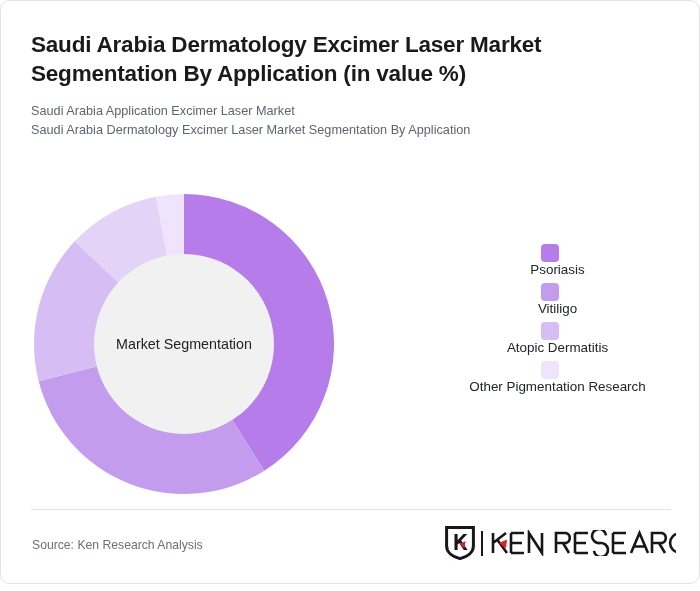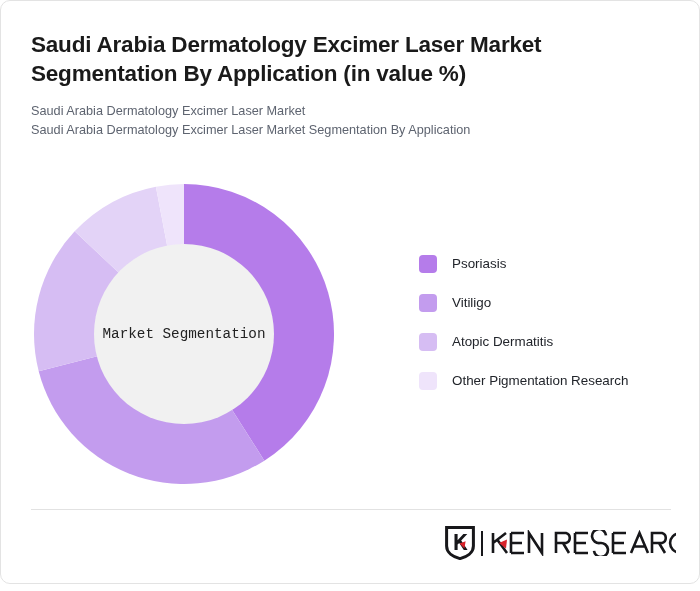--- a/index.html
+++ b/index.html
@@ -42,24 +42,23 @@
   .subtitle {
     font-size: 12.7px;
     color: #5e6470;
     line-height: 1.55;
   }
 
   
   .donut-wrap {
     position: absolute;
     left: 33px;
-    top: 183px;
+    top: 193px;
     width: 300px;
     height: 300px;
-    font-family: Liberation Mono, monospace;
   }
   .donut-svg {
     display: block;
     width: 300px;
     height: 300px;
   }
   .donut-center-label {
     position: absolute;
     left: 0;
     top: 0;
@@ -77,20 +76,21 @@
   .legend {
     position: absolute;
     left: 418px;
     top: 243px;
     width: 262px;
   }
   .legend-item {
     display: flex;
     align-items: center;
     height: 39px;
+    flex-direction: column;
   }
   .legend-swatch {
     width: 18px;
     height: 18px;
     border-radius: 4px;
     flex: 0 0 auto;
   }
   .legend-label {
     margin-left: 15px;
     font-size: 13.4px;
@@ -137,21 +137,21 @@
   }
 </style>
 </head>
 <body>
 
 <div class="page">
 
   <div class="header">
     <h1 class="chart-title">Saudi Arabia Dermatology Excimer Laser Market Segmentation By Application (in value %)</h1>
     <div class="subtitles">
-      <div class="subtitle">Saudi Arabia Dermatology Excimer Laser Market</div>
+      <div class="subtitle">Saudi Arabia Application Excimer Laser Market</div>
       <div class="subtitle">Saudi Arabia Dermatology Excimer Laser Market Segmentation By Application</div>
     </div>
   </div>
 
   <div class="donut-wrap">
     <svg class="donut-svg" viewBox="0 0 300 300">
       <g id="donut-slices">
           <path d="M 150 150 L 150 0 A 150 150 0 0 1 230.3740192468495 276.64918882530225 Z" fill="#b57cea"></path>
           <path d="M 150 150 L 230.3740192468495 276.64918882530225 A 150 150 0 0 1 4.712525830705346 187.3034830747282 Z" fill="#c39cee"></path>
           <path d="M 150 150 L 4.712525830705346 187.3034830747282 A 150 150 0 0 1 40.654705886788236 47.31793411069674 Z" fill="#d6bdf3"></path>
@@ -176,20 +176,21 @@
         <span class="legend-swatch" style="background: rgb(214, 189, 243);"></span>
         <span class="legend-label">Atopic Dermatitis</span>
       </div>
       <div class="legend-item">
         <span class="legend-swatch" style="background: rgb(239, 228, 251);"></span>
         <span class="legend-label">Other Pigmentation Research</span>
       </div>
     </div>
 
   <div class="footer-rule"></div>
+  <div class="source-text">Source: Ken Research Analysis</div>
 
   <div class="brand">
     <svg class="brand-mark" width="30" height="34" viewBox="0 0 30 34">
       <path d="M1.6 1.6 H28.4 V20 C28.4 27 21.5 31 15 32.6 C8.5 31 1.6 27 1.6 20 Z" fill="none" stroke="#17171a" stroke-width="3"></path>
       <path d="M9.5 8 H12.6 V14.3 L18.4 8 H22.3 L16.2 14.6 L22.6 24 H18.8 L14.2 16.9 L12.6 18.6 V24 H9.5 Z" fill="#17171a"></path>
       <path d="M14.6 17.6 L20.6 15.2 L19.4 22.4 Z" fill="#d8232a"></path>
     </svg>
     <div class="brand-divider"></div>
     <svg class="brand-word" width="186" height="26" viewBox="0 0 186 26">
       <g fill="none" stroke="#17171a" stroke-width="2.6">

